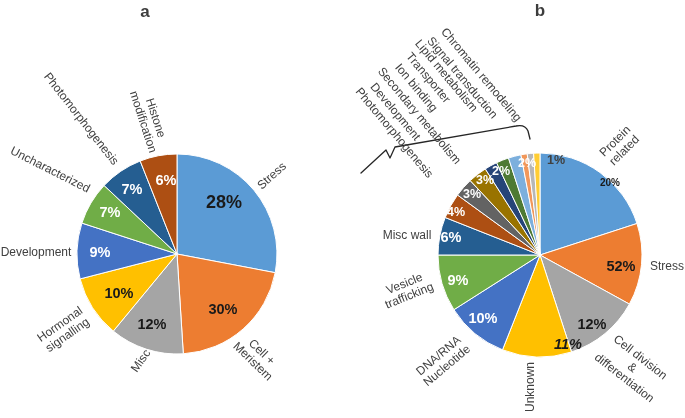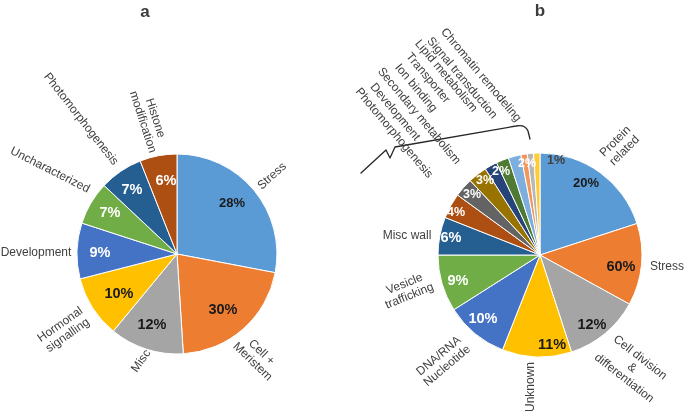--- a/index.html
+++ b/index.html
@@ -83,32 +83,32 @@
   <div class="cat" style="left:407px;top:236px;--r:0deg">Misc wall</div>
   <div class="cat" style="left:394px;top:133px;--r:50deg">Photomorphogenesis</div>
   <div class="cat" style="left:395px;top:112px;--r:50deg">Development</div>
   <div class="cat" style="left:419px;top:116px;--r:50deg">Secondary metabolism</div>
   <div class="cat" style="left:416px;top:88px;--r:50deg">Ion binding</div>
   <div class="cat" style="left:428px;top:78px;--r:50deg">Transporter</div>
   <div class="cat" style="left:446px;top:76px;--r:50deg">Lipid metabolism</div>
   <div class="cat" style="left:462px;top:78px;--r:50deg">Signal transduction</div>
   <div class="cat" style="left:481px;top:75px;--r:50deg">Chromatin remodeling</div>
 
-<div class="pct" style="left: 232px; top: 202px; color: rgb(26, 26, 26); font-size: 13px;">28%</div>
+<div class="pct" style="left: 224px; top: 202px; color: rgb(26, 26, 26); font-size: 18px;">28%</div>
     <div class="pct" style="left: 223px; top: 309px; color: rgb(26, 26, 26); font-size: 14.5px;">30%</div>
     <div class="pct" style="left: 152px; top: 324px; color: rgb(26, 26, 26); font-size: 14.5px;">12%</div>
     <div class="pct" style="left: 119px; top: 293px; color: rgb(26, 26, 26); font-size: 14.5px;">10%</div>
     <div class="pct" style="left: 100px; top: 252px; color: rgb(255, 255, 255); font-size: 14.5px;">9%</div>
     <div class="pct" style="left: 110px; top: 212px; color: rgb(255, 255, 255); font-size: 14.5px;">7%</div>
     <div class="pct" style="left: 132px; top: 189px; color: rgb(255, 255, 255); font-size: 14.5px;">7%</div>
     <div class="pct" style="left: 166px; top: 180px; color: rgb(255, 255, 255); font-size: 14.5px;">6%</div>
-    <div class="pct" style="left: 586px; top: 182px; color: rgb(26, 26, 26); font-size: 13px;">20%</div>
-    <div class="pct" style="left: 621px; top: 266px; color: rgb(26, 26, 26); font-size: 14.5px;">60%</div>
+    <div class="pct" style="left: 610px; top: 182px; color: rgb(26, 26, 26); font-size: 10px;">20%</div>
+    <div class="pct" style="left: 621px; top: 266px; color: rgb(26, 26, 26); font-size: 14.5px;">52%</div>
     <div class="pct" style="left: 592px; top: 324px; color: rgb(26, 26, 26); font-size: 14.5px;">12%</div>
-    <div class="pct" style="left: 552px; top: 344px; color: rgb(26, 26, 26); font-size: 14.5px;">11%</div>
+    <div class="pct" style="left: 568px; top: 344px; color: rgb(26, 26, 26); font-size: 14.5px; font-style: italic;">11%</div>
     <div class="pct" style="left: 483px; top: 318px; color: rgb(255, 255, 255); font-size: 14.5px;">10%</div>
     <div class="pct" style="left: 458px; top: 280px; color: rgb(255, 255, 255); font-size: 14.5px;">9%</div>
     <div class="pct" style="left: 451px; top: 237px; color: rgb(255, 255, 255); font-size: 14.5px;">6%</div>
     <div class="pct" style="left: 456px; top: 212px; color: rgb(255, 255, 255); font-size: 12.5px;">4%</div>
     <div class="pct" style="left: 472px; top: 194px; color: rgb(255, 255, 255); font-size: 12.5px;">3%</div>
     <div class="pct" style="left: 485px; top: 180px; color: rgb(255, 255, 255); font-size: 12.5px;">3%</div>
     <div class="pct" style="left: 501px; top: 171px; color: rgb(255, 255, 255); font-size: 12.5px;">2%</div>
     <div class="pct" style="left: 527px; top: 163px; color: rgb(255, 255, 255); font-size: 12.5px;">2%</div>
     <div class="pct" style="left: 556px; top: 160px; color: rgb(64, 64, 64); font-size: 12.5px;">1%</div>
   </div>

